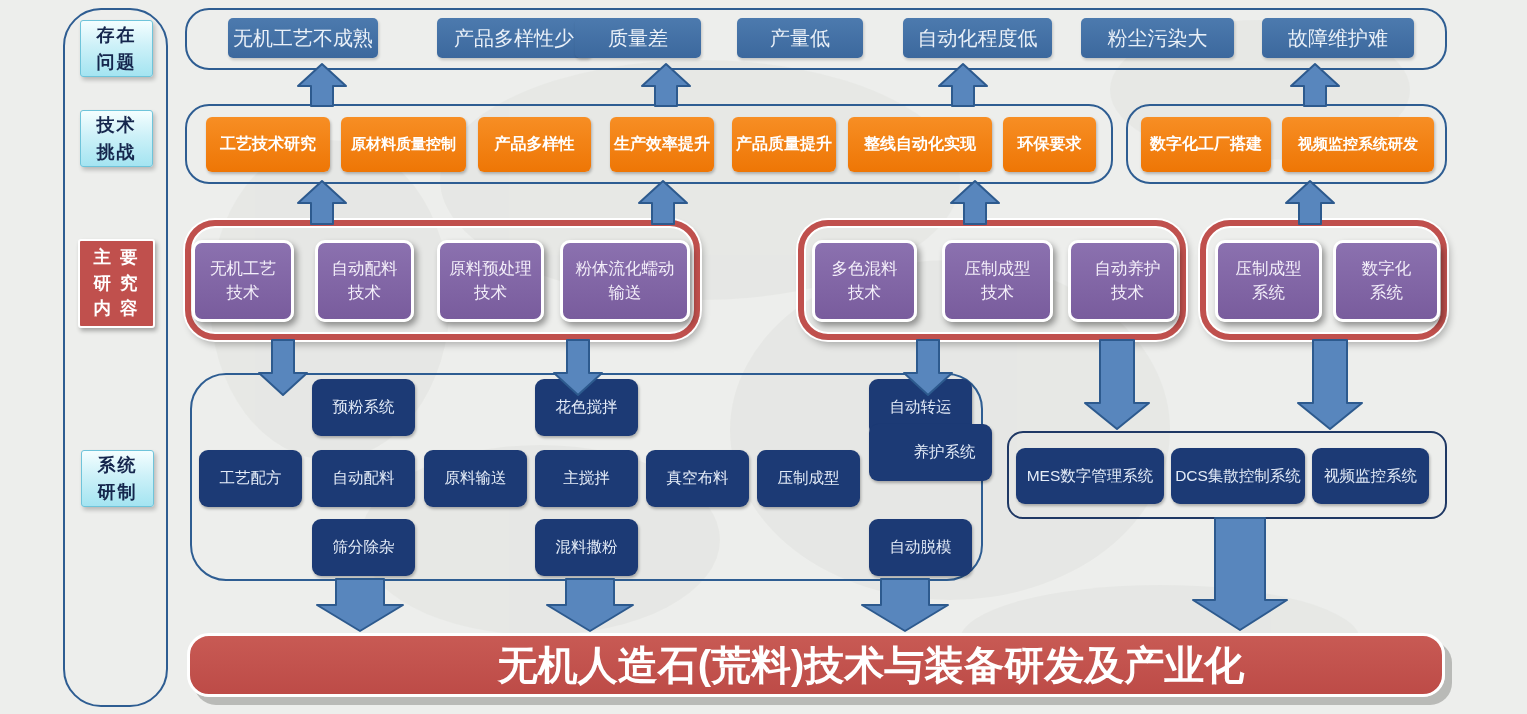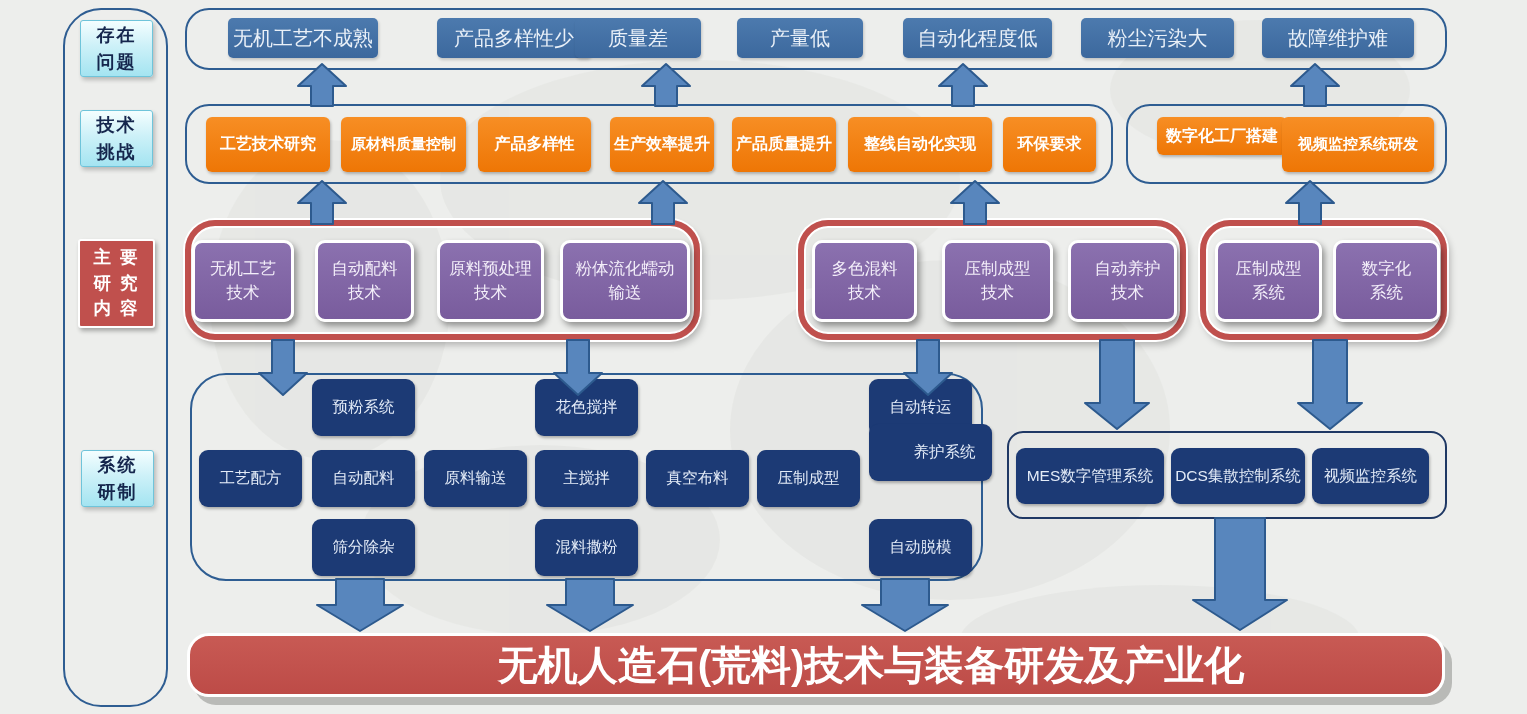--- a/index.html
+++ b/index.html
@@ -71,21 +71,21 @@
 
   <div class="abs container" style="left:185px;top:104px;width:928px;height:80px;"></div>
   <div class="abs container" style="left:1126px;top:104px;width:321px;height:80px;"></div>
   <div class="abs box c-orange" style="left:206px;top:117px;width:124px;height:55px;">工艺技术研究</div>
   <div class="abs box c-orange" style="left:341px;top:117px;width:125px;height:55px;font-size:15px;">原材料质量控制</div>
   <div class="abs box c-orange" style="left:478px;top:117px;width:113px;height:55px;">产品多样性</div>
   <div class="abs box c-orange" style="left:610px;top:117px;width:104px;height:55px;">生产效率提升</div>
   <div class="abs box c-orange" style="left:732px;top:117px;width:104px;height:55px;">产品质量提升</div>
   <div class="abs box c-orange" style="left:848px;top:117px;width:144px;height:55px;">整线自动化实现</div>
   <div class="abs box c-orange" style="left:1003px;top:117px;width:93px;height:55px;">环保要求</div>
-  <div class="abs box c-orange" style="left:1141px;top:117px;width:130px;height:38px;margin-left:16px;">数字化工厂搭建</div>
+  <div class="abs box c-orange" style="left:1141px;top:117px;width:130px;height:55px;">数字化工厂搭建</div>
   <div class="abs box c-orange" style="left:1282px;top:117px;width:152px;height:55px;font-size:15px;">视频监控系统研发</div>
 
   <div class="abs redgroup" style="left:185px;top:220px;width:515px;height:120px;"></div>
   <div class="abs redgroup" style="left:798px;top:220px;width:388px;height:120px;"></div>
   <div class="abs redgroup" style="left:1200px;top:220px;width:247px;height:120px;"></div>
 
   <div class="abs box c-purple ml" style="left:192px;top:240px;width:102px;height:82px;">无机工艺
 技术</div>
   <div class="abs box c-purple ml" style="left:315px;top:240px;width:99px;height:82px;">自动配料
 技术</div>

